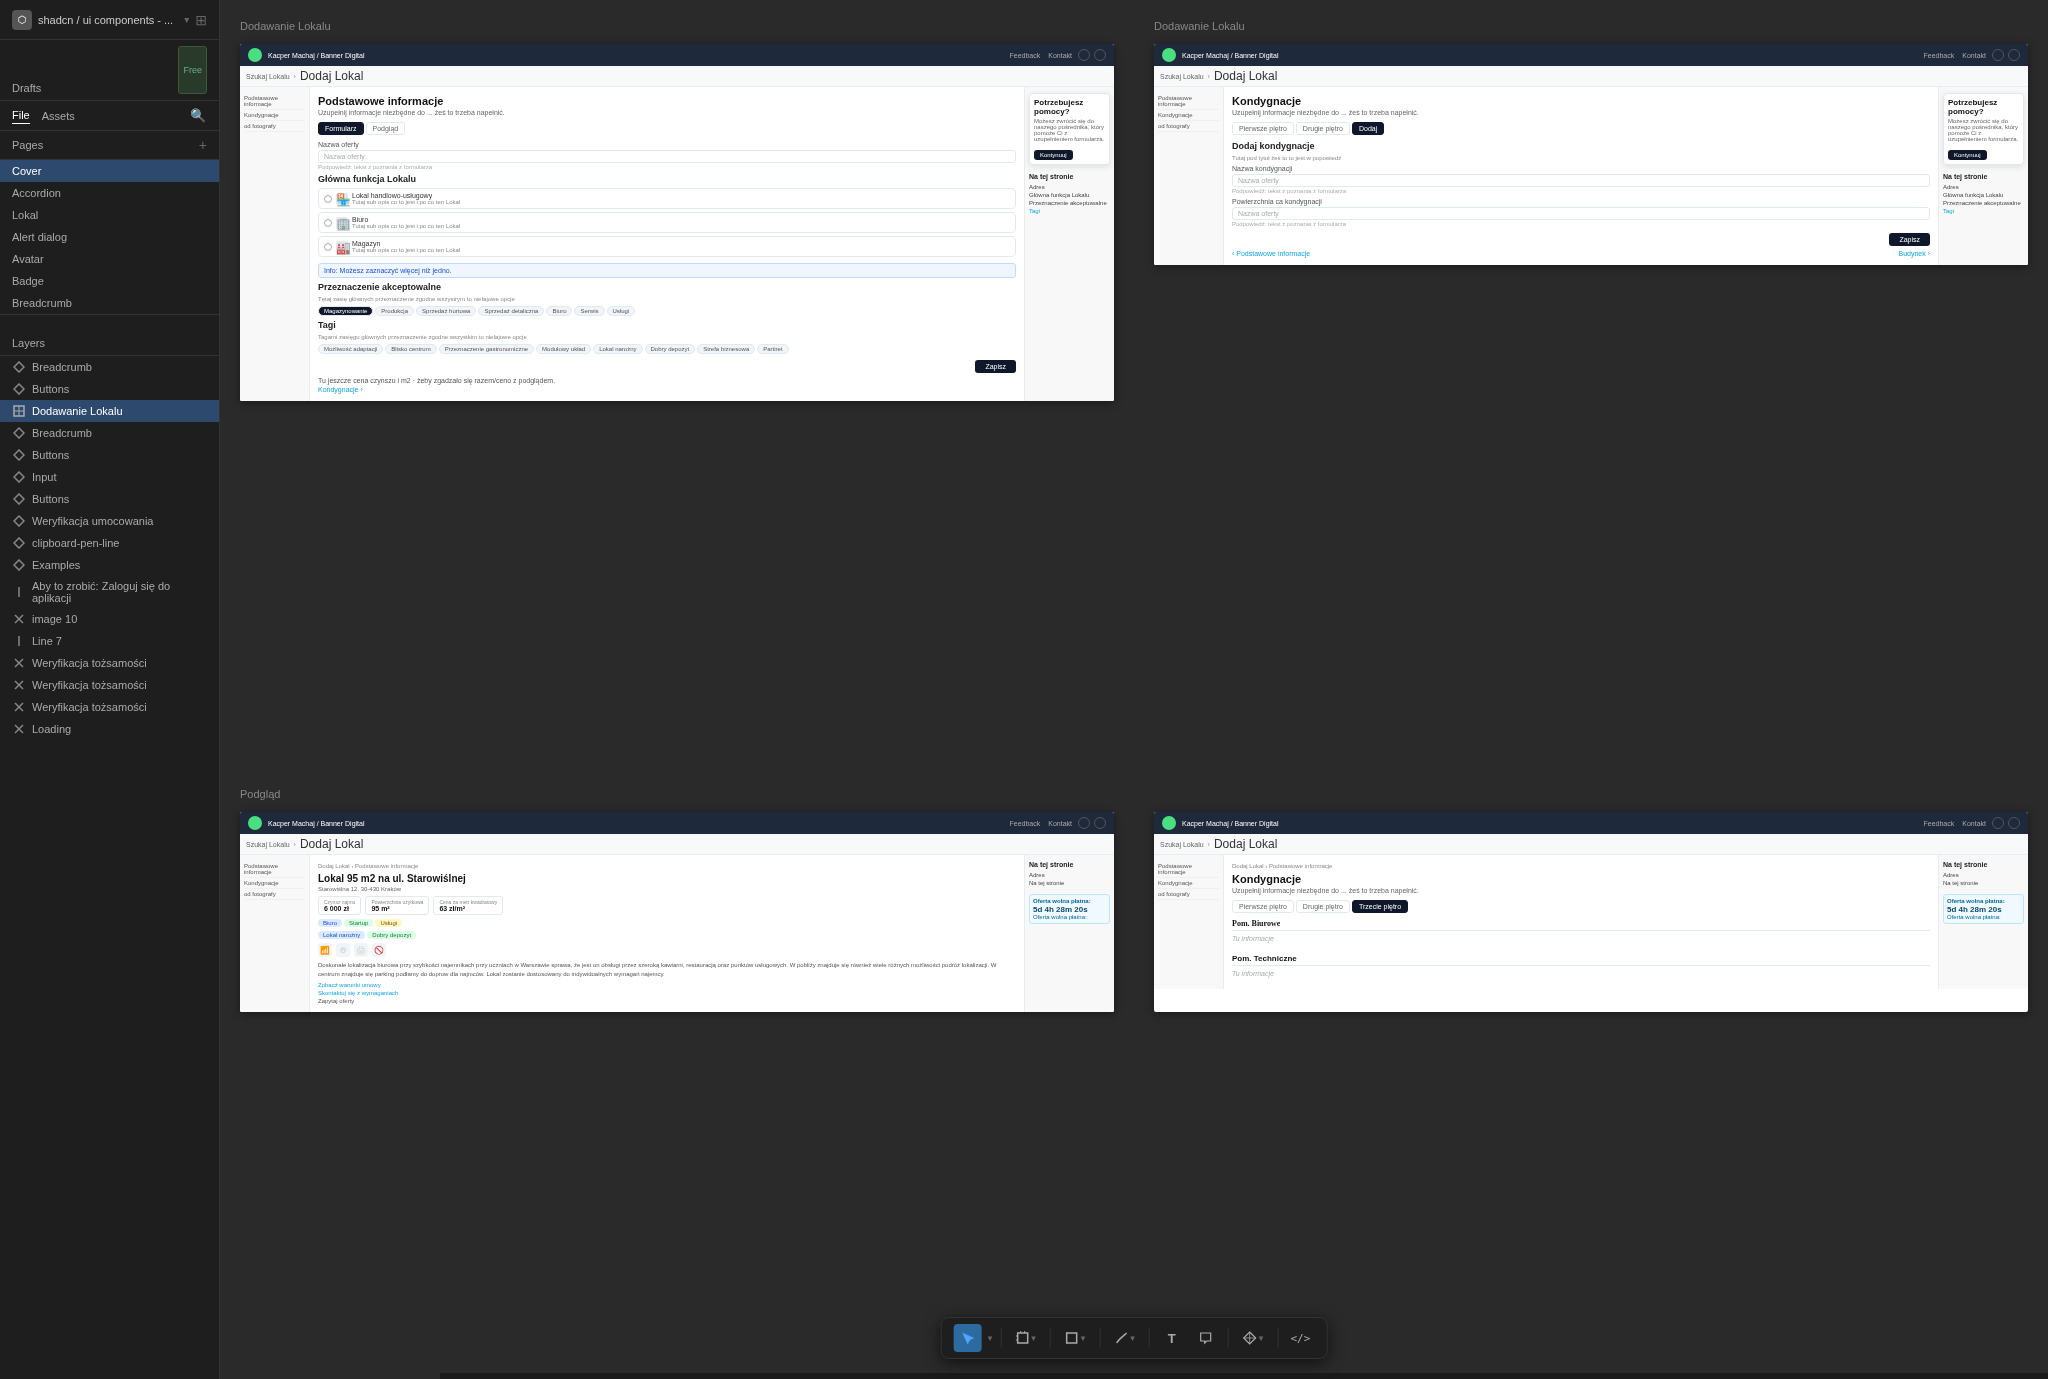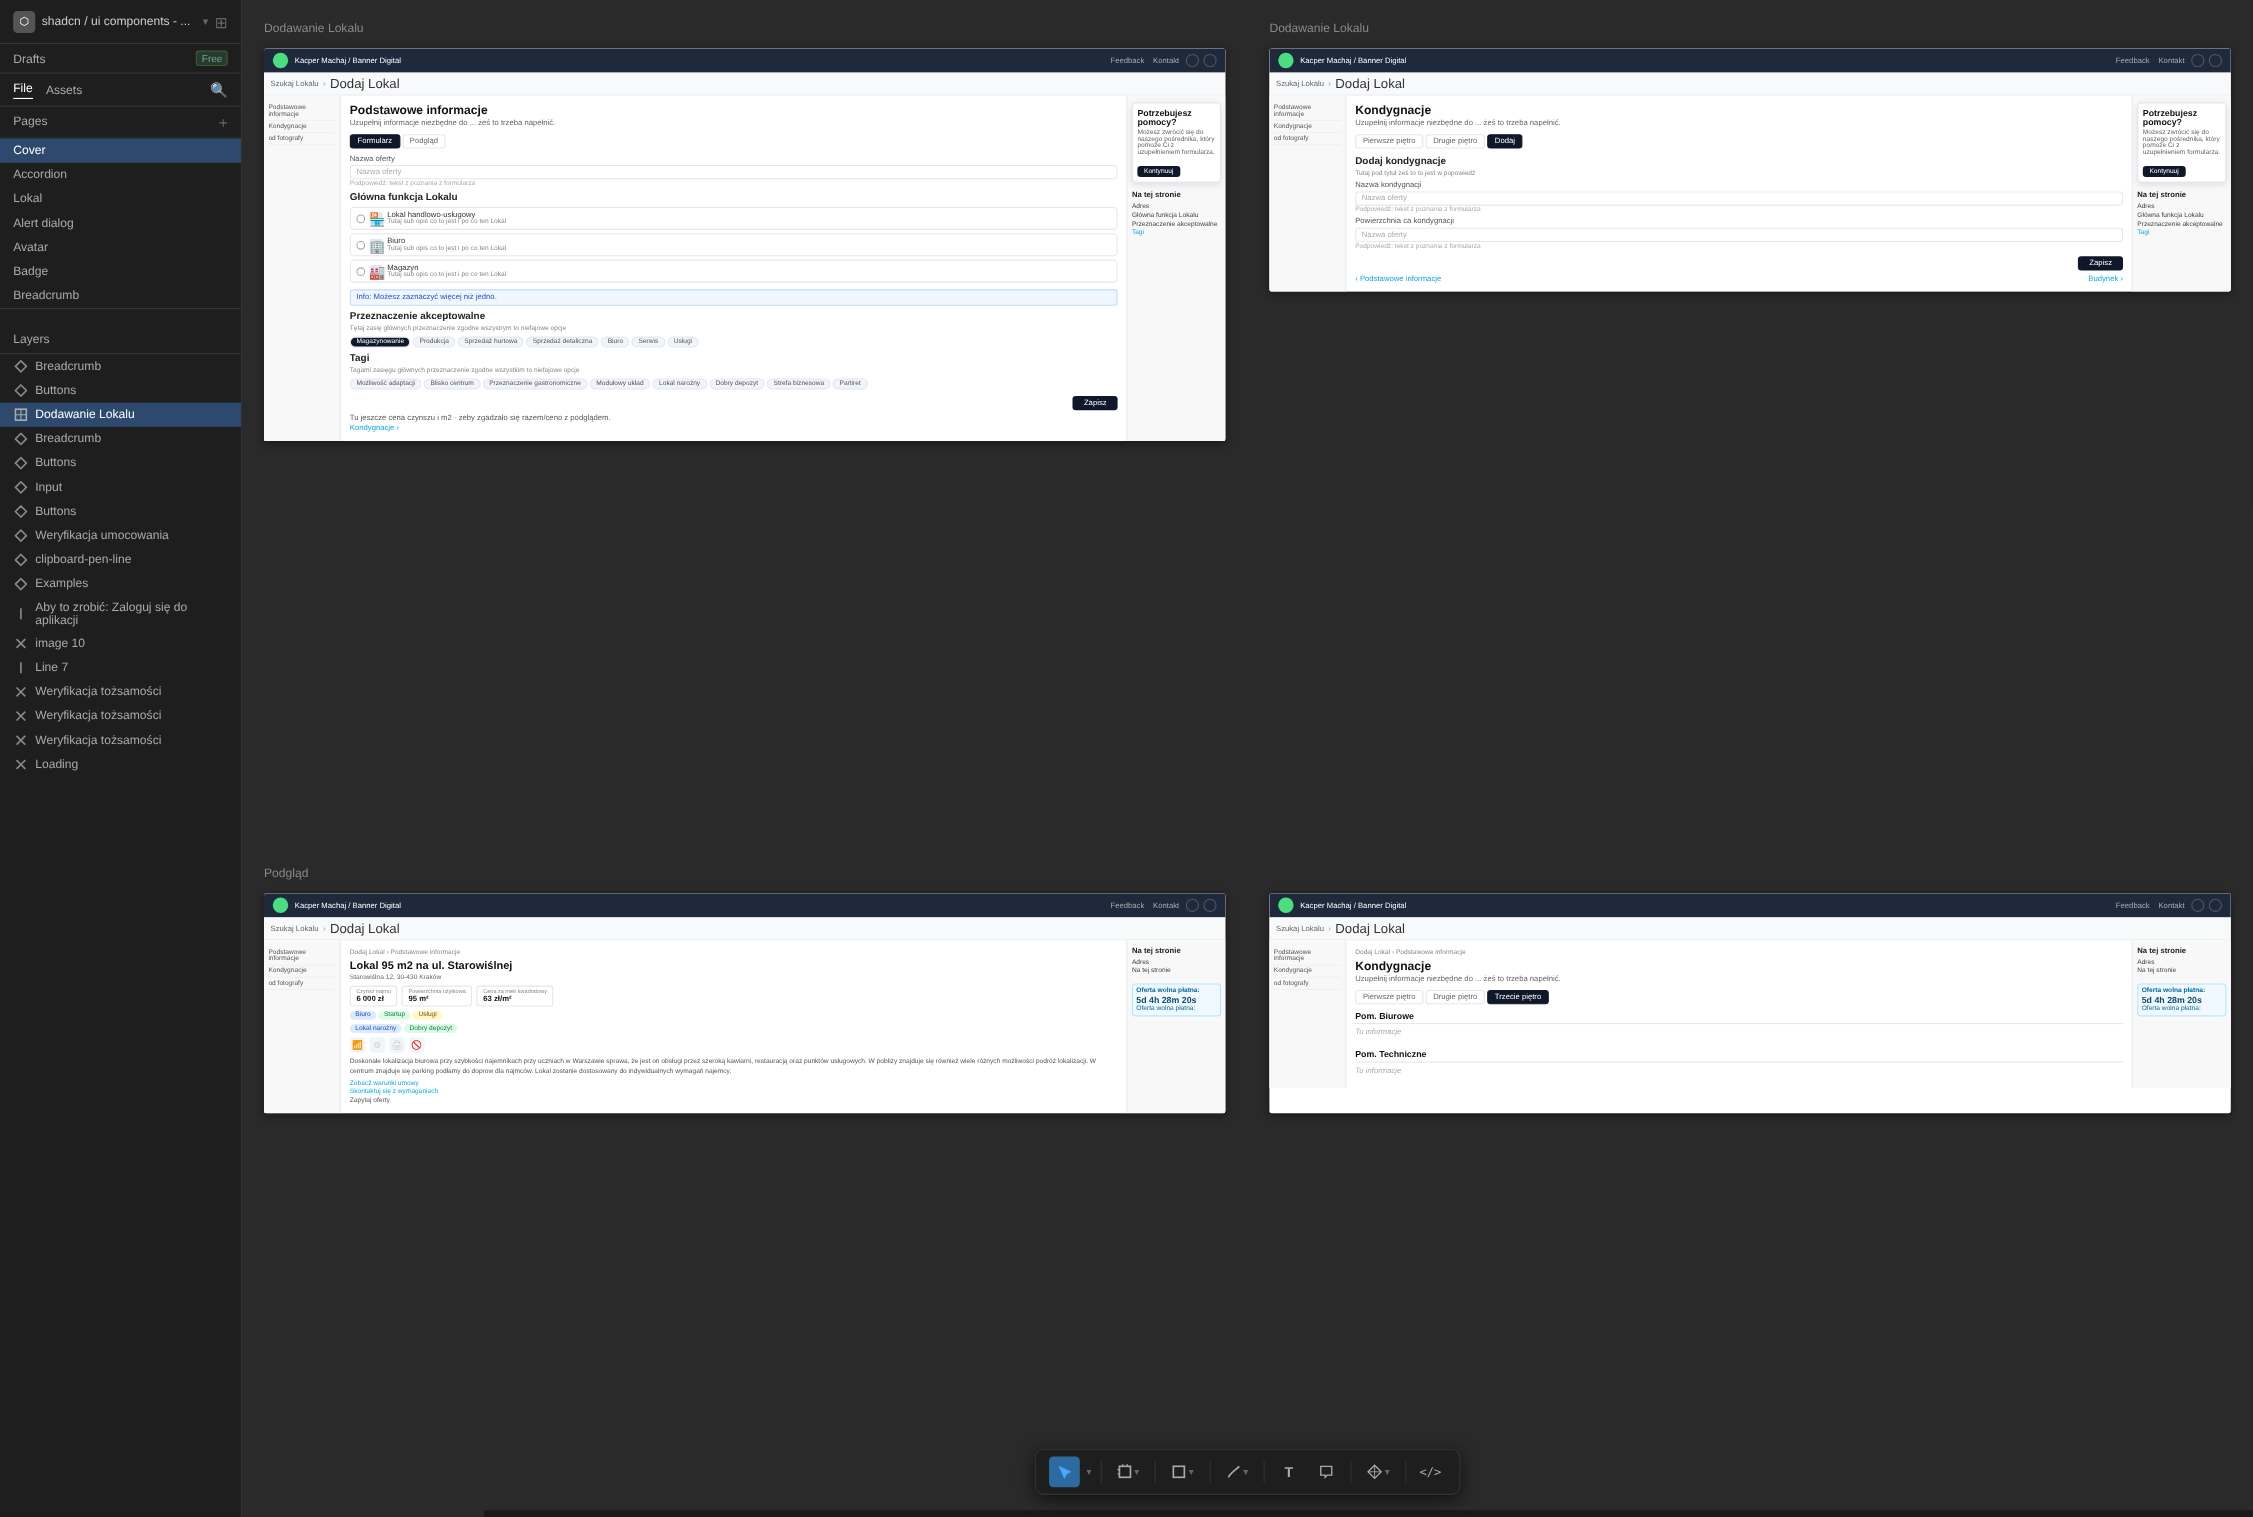--- a/index.html
+++ b/index.html
@@ -8,21 +8,21 @@
     
     .sidebar { width: 220px; background: #1e1e1e; border-right: 1px solid #333; display: flex; flex-direction: column; flex-shrink: 0; height: 100vh; }
     .sidebar-header { padding: 8px 12px; border-bottom: 1px solid #333; display: flex; align-items: center; gap: 6px; min-height: 40px; }
     .sidebar-header .app-icon { width: 20px; height: 20px; background: #555; border-radius: 4px; display: flex; align-items: center; justify-content: center; font-size: 10px; color: #fff; flex-shrink: 0; }
     .sidebar-header .title { font-size: 11px; color: #ccc; font-weight: 400; flex: 1; overflow: hidden; text-overflow: ellipsis; white-space: nowrap; }
     .sidebar-header .chevron { color: #666; font-size: 10px; }
     .sidebar-header .layout-icon { color: #666; font-size: 14px; margin-left: auto; }
 
     .project-row { padding: 6px 12px; display: flex; align-items: flex-end; gap: 6px; border-bottom: 1px solid #333; }
     .project-name { font-size: 11px; color: #aaa; flex: 1; }
-    .badge-free { background: #2a3a2a; color: #6a9; border: 1px solid #3a5a3a; border-radius: 3px; font-size: 9px; padding: 1px 4px; }
+    .badge-free { background: #2a3a2a; color: #6a9; border: 1px solid #3a5a3a; border-radius: 3px; font-size: 9px; padding: 18px 4px; }
 
     .file-assets-row { padding: 6px 12px; display: flex; align-items: center; gap: 12px; border-bottom: 1px solid #333; }
     .file-tab { font-size: 11px; color: #aaa; cursor: pointer; padding: 2px 0; }
     .file-tab.active { color: #fff; border-bottom: 1px solid #fff; }
     .search-icon-btn { margin-left: auto; color: #666; font-size: 13px; cursor: pointer; }
 
     .pages-row { padding: 6px 12px; display: flex; align-items: center; justify-content: space-between; border-bottom: 1px solid #333; }
     .pages-label { font-size: 11px; color: #aaa; font-weight: 500; }
     .add-icon { color: #666; font-size: 14px; cursor: pointer; }
 
@@ -652,21 +652,21 @@
                 <div class="form-title">Kondygnacje</div>
                 <div class="form-subtitle">Uzupełnij informacje niezbędne do ... żeś to trzeba napełnić.</div>
 
                 <div class="step-tabs">
                   <div class="step-tab">Pierwsze piętro</div>
                   <div class="step-tab">Drugie piętro</div>
                   <div class="step-tab active">Trzecie piętro</div>
                 </div>
 
                 <div style="margin-bottom:4px;">
-                  <div style="font-size:8px; font-weight:600; color:#111; border-bottom:1px solid #e2e8f0; padding-bottom:2px; margin-bottom:4px;">Pom. Biurowe</div>
+                  <div style="font-size:8px; font-weight:600; color:#111; border-bottom:1px solid #e2e8f0; padding-bottom:2px; margin-bottom:4px;font-family:Liberation Serif, serif;">Pom. Biurowe</div>
                   <div style="font-size:7px; color:#aaa; font-style:italic;">Tu informacje</div>
                 </div>
                 <div style="margin-bottom:4px;">
                   <div style="font-size:8px; font-weight:600; color:#111; border-bottom:1px solid #e2e8f0; padding-bottom:2px; margin-bottom:4px; margin-top:12px;">Pom. Techniczne</div>
                   <div style="font-size:7px; color:#aaa; font-style:italic;">Tu informacje</div>
                 </div>
               </div>
 
               <div style="width:90px; background:#f8f8f8; border-left:1px solid #e9ecef; padding:6px 4px; flex-shrink:0;">
                 <div class="right-panel-title">Na tej stronie</div>

